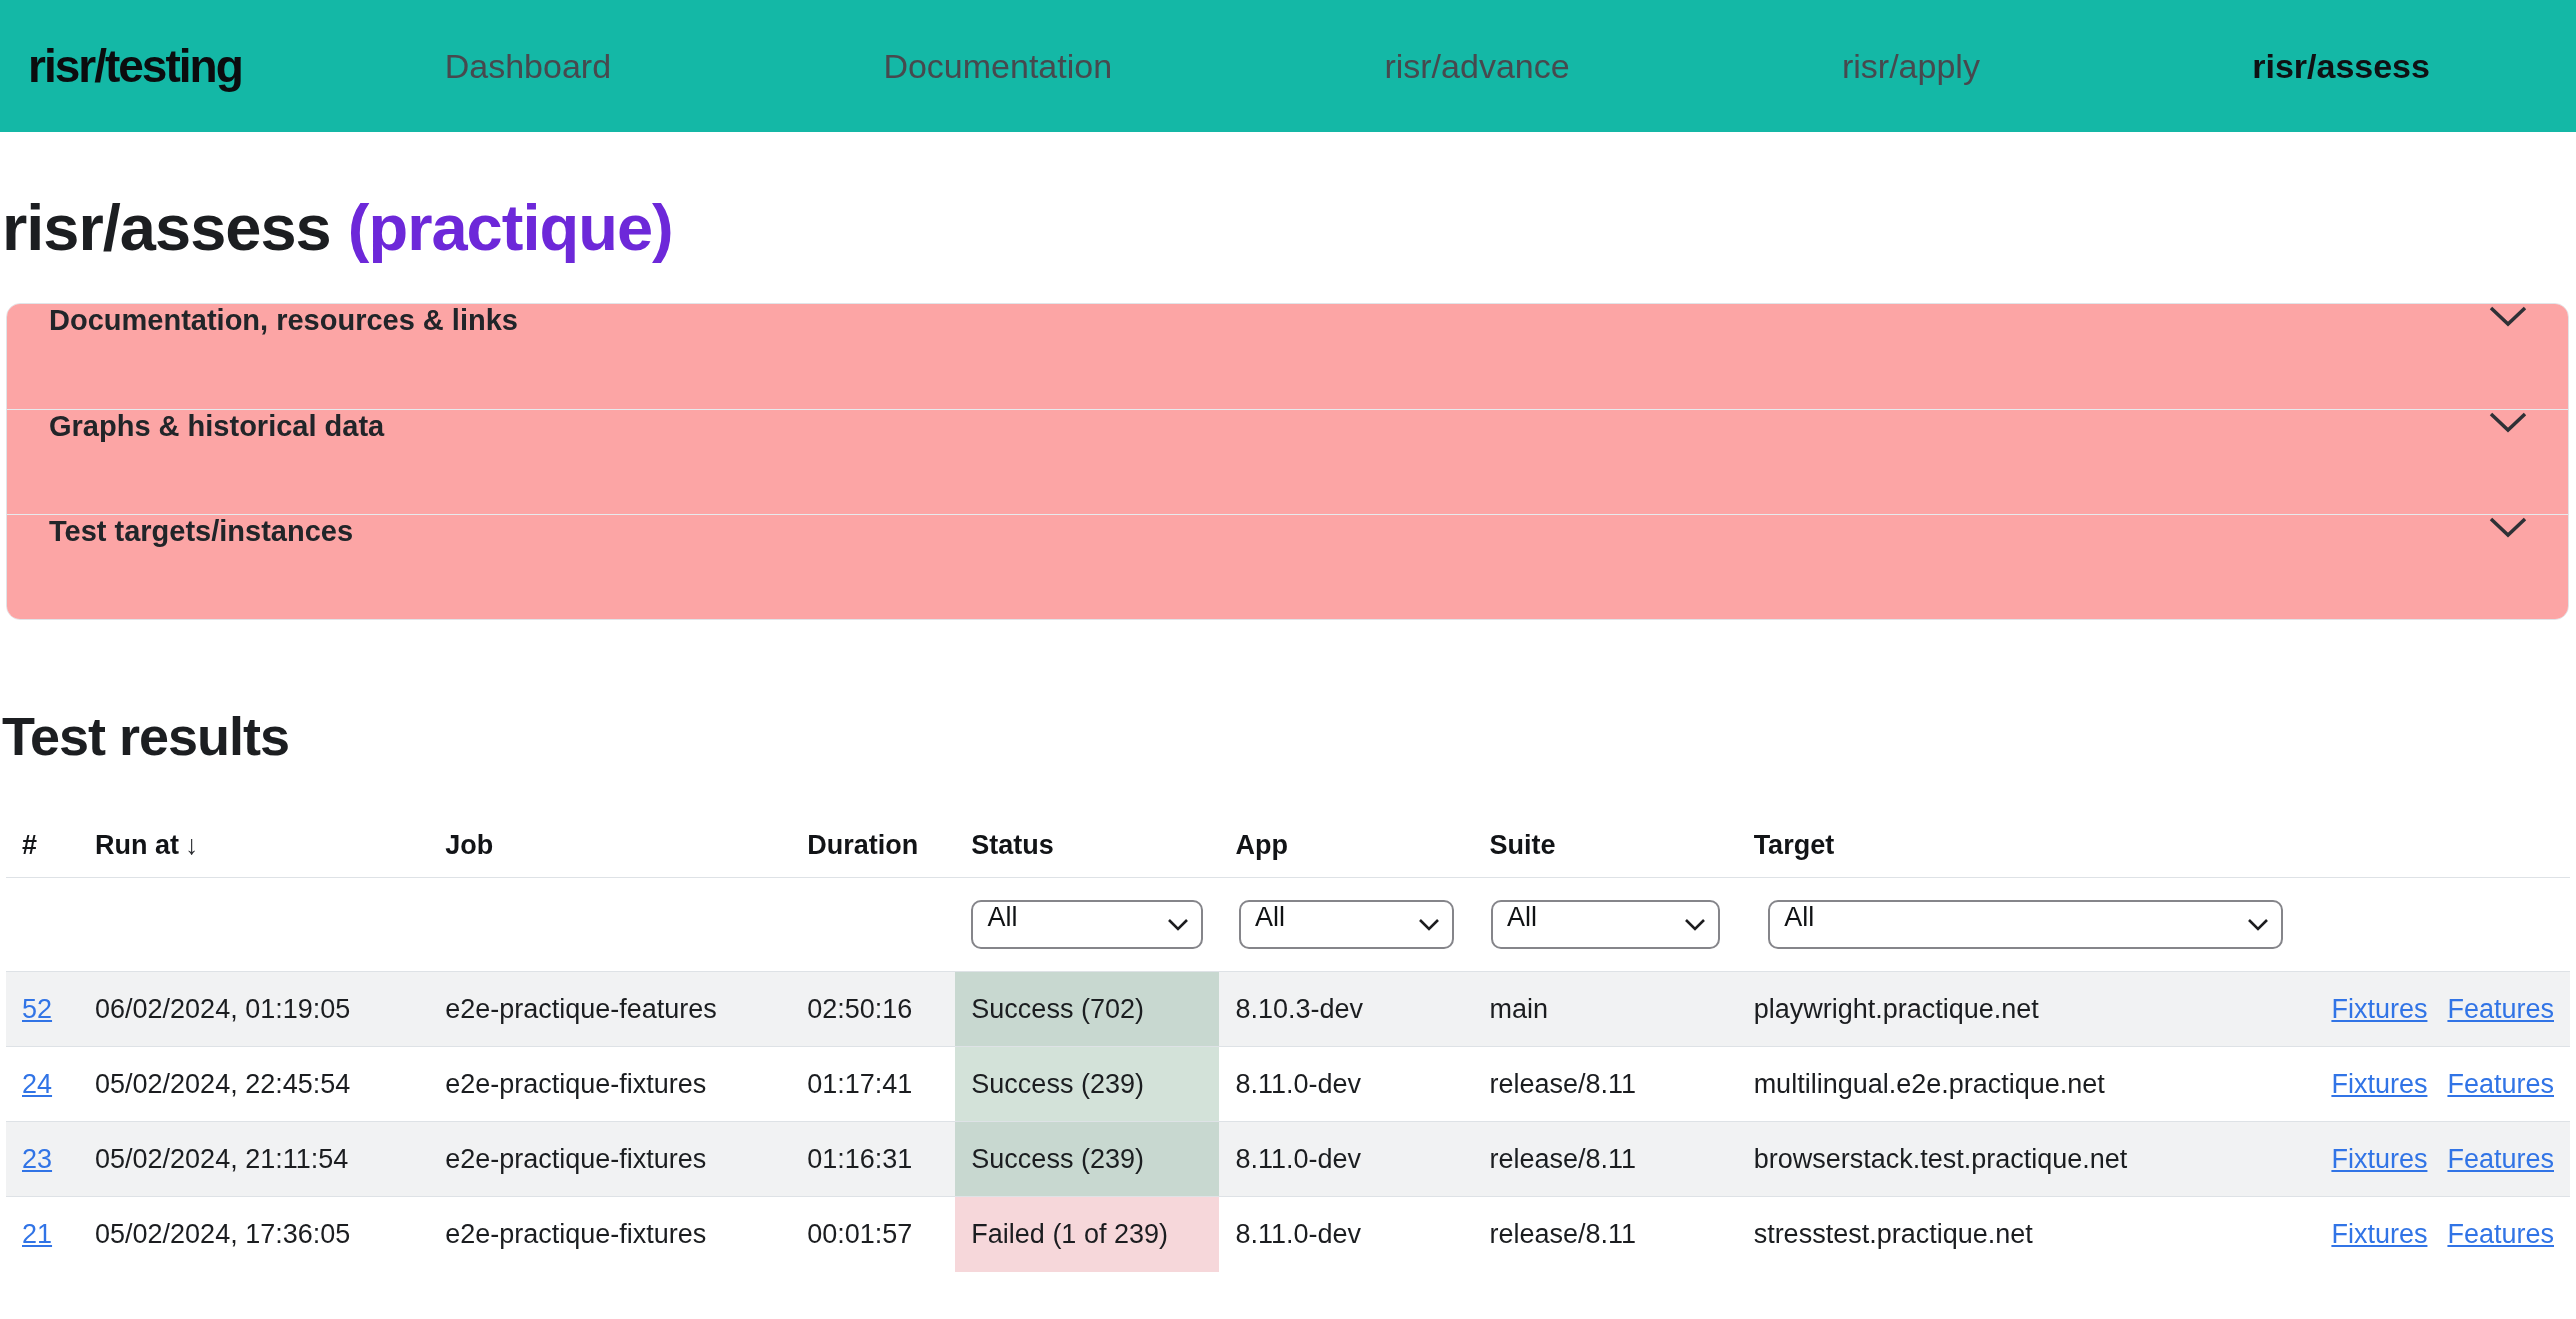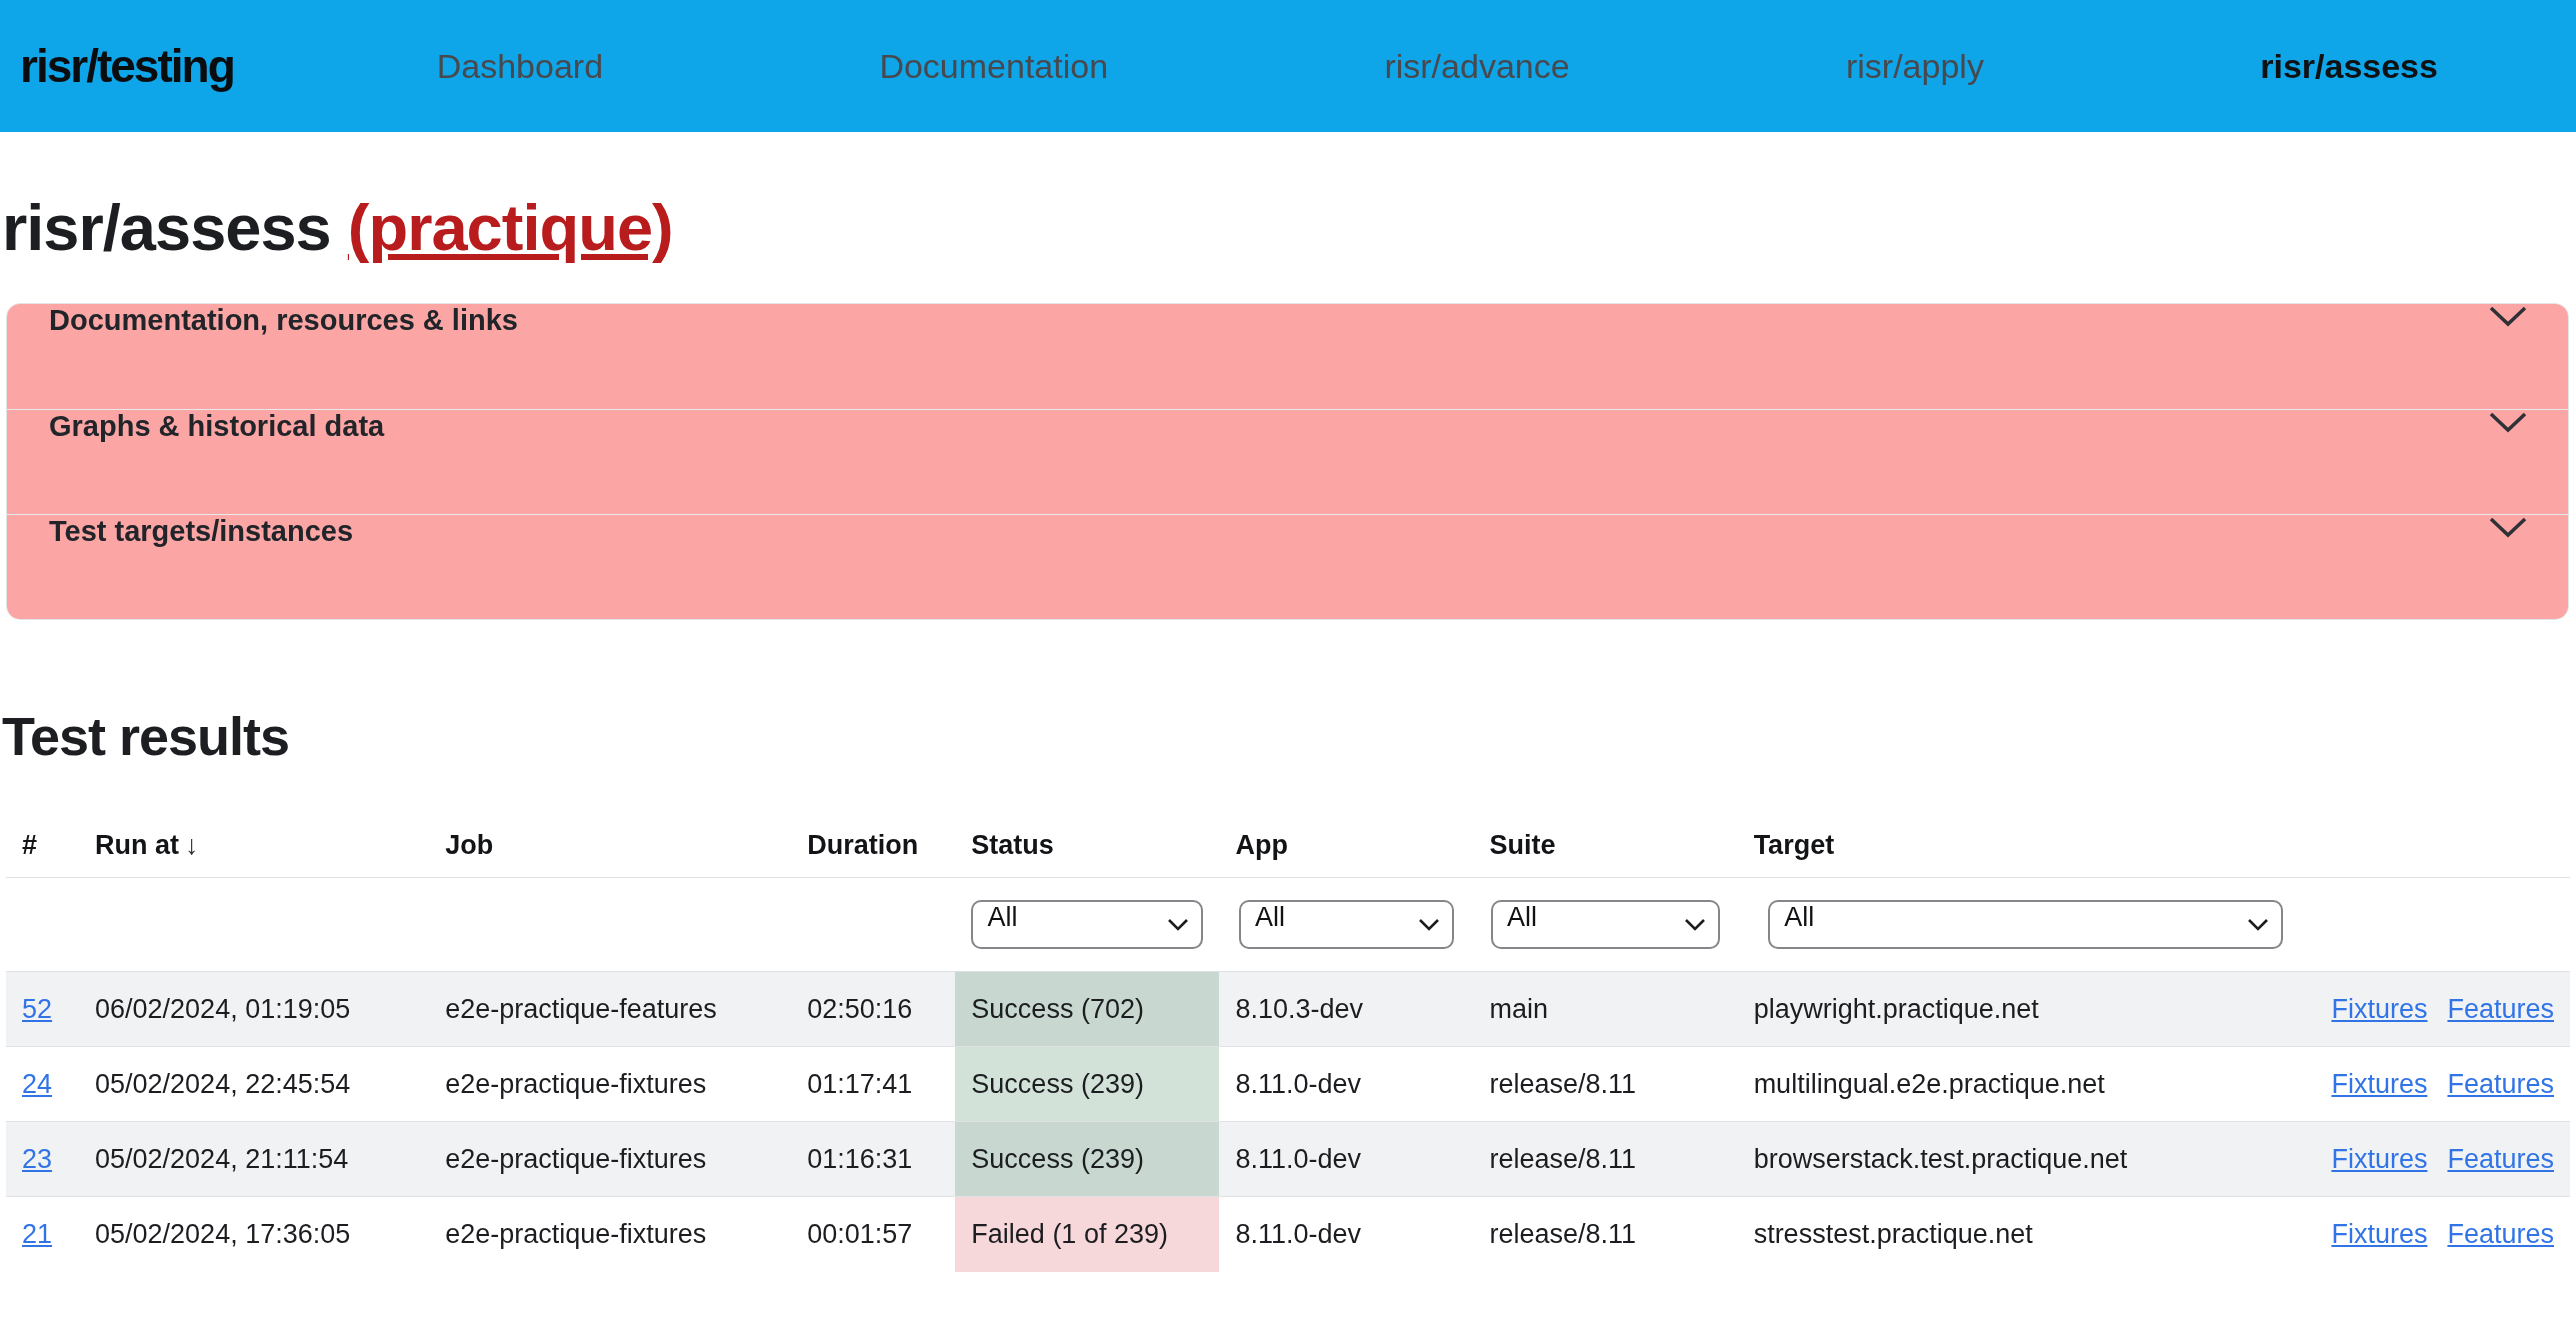--- a/index.html
+++ b/index.html
@@ -6,24 +6,24 @@
   html, body { width: 2576px; height: 1320px; overflow: hidden; }
   body {
     font-family: "Liberation Sans", sans-serif;
     background: #ffffff;
     color: #1b1d20;
   }
 
   
   .navbar {
     height: 132px;
-    background: #0ea5e9;
+    background: #14b8a6;
     display: flex;
     align-items: center;
-    padding: 0 20px;
+    padding: 0 28px;
   }
   .brand {
     font-size: 46px;
     font-weight: 800;
     letter-spacing: -2px;
     color: #0b0c0e;
     white-space: nowrap;
     cursor: pointer;
   }
   .nav-items {
@@ -48,23 +48,22 @@
   
   h1.page-title {
     margin: 55px 0 0 2px;
     font-size: 65px;
     line-height: 1.25;
     font-weight: 700;
     letter-spacing: -1px;
     color: #1c1e21;
   }
   h1.page-title .subtitle {
-    color: #b91c1c;
-    font-weight: 700;
-    text-decoration: underline;
+    color: #6d28d9;
+    font-weight: 700;
   }
 
   
   .accordion {
     margin: 35px 0 0 6px;
     width: 2563px;
     background: #fff;
     border: 1px solid #e1e4e8;
     border-radius: 14px;
     overflow: hidden;

